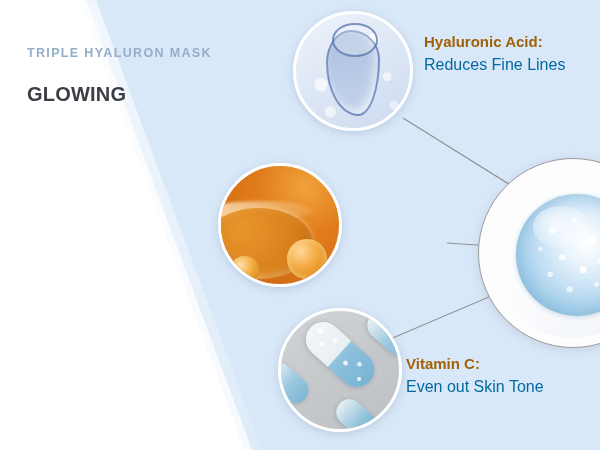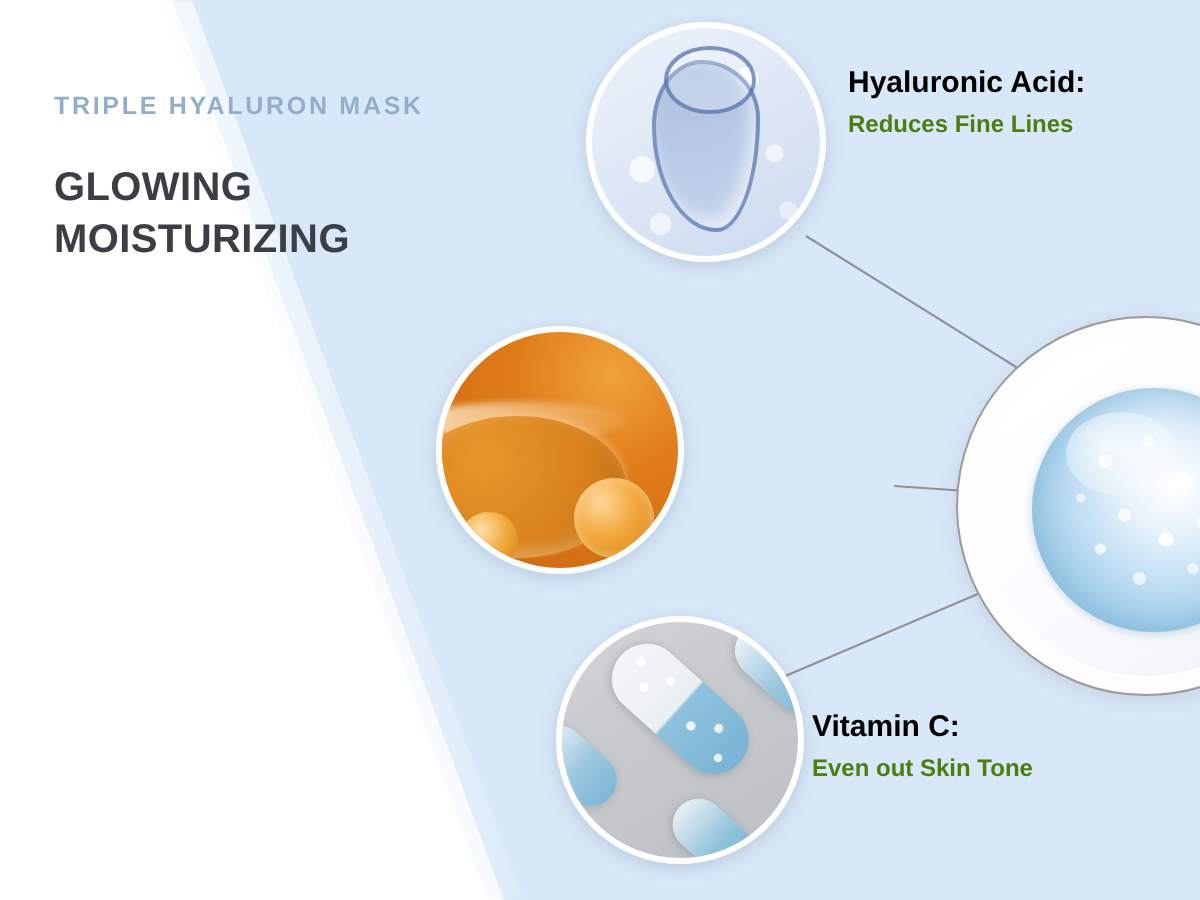--- a/index.html
+++ b/index.html
@@ -295,28 +295,28 @@
   }
 
   
   .callout {
     position: absolute;
   }
   .callout-title {
     margin: 0;
     font-size: 15px;
     font-weight: bold;
-    color: #000000;
+    color: #a16207;
     line-height: 1.25;
   }
   .callout-desc {
     margin: 2px 0 0 0;
-    font-size: 12px;
-    font-weight: bold;
-    color: #4d7c0f;
+    font-size: 16px;
+    font-weight: normal;
+    color: #0369a1;
     line-height: 1.42;
   }
   .callout-desc span {
     display: block;
     white-space: nowrap;
   }
   #callout-hyaluronic { left: 424px; top: 33px; }
   #callout-caffeine   { left: 356px; top: 185px; }
   #callout-vitaminc   { left: 406px; top: 355px; }
 </style>
@@ -337,21 +337,20 @@
 
   <div class="jar">
     <div class="jar-rim"></div>
     <div class="jar-gel"></div>
   </div>
 
   <div class="headline">
     <p class="eyebrow">TRIPLE HYALURON MASK</p>
     <h1 class="headline-main">
       <span>GLOWING</span>
-      <span>MOISTURIZING</span>
     </h1>
   </div>
 
   <div class="ing-circle" id="circle-hyaluronic">
     <div class="hyal-blob"></div>
     <div class="hyal-blob2"></div>
   </div>
   <div class="callout" id="callout-hyaluronic">
     <p class="callout-title">Hyaluronic Acid:</p>
     <p class="callout-desc">

